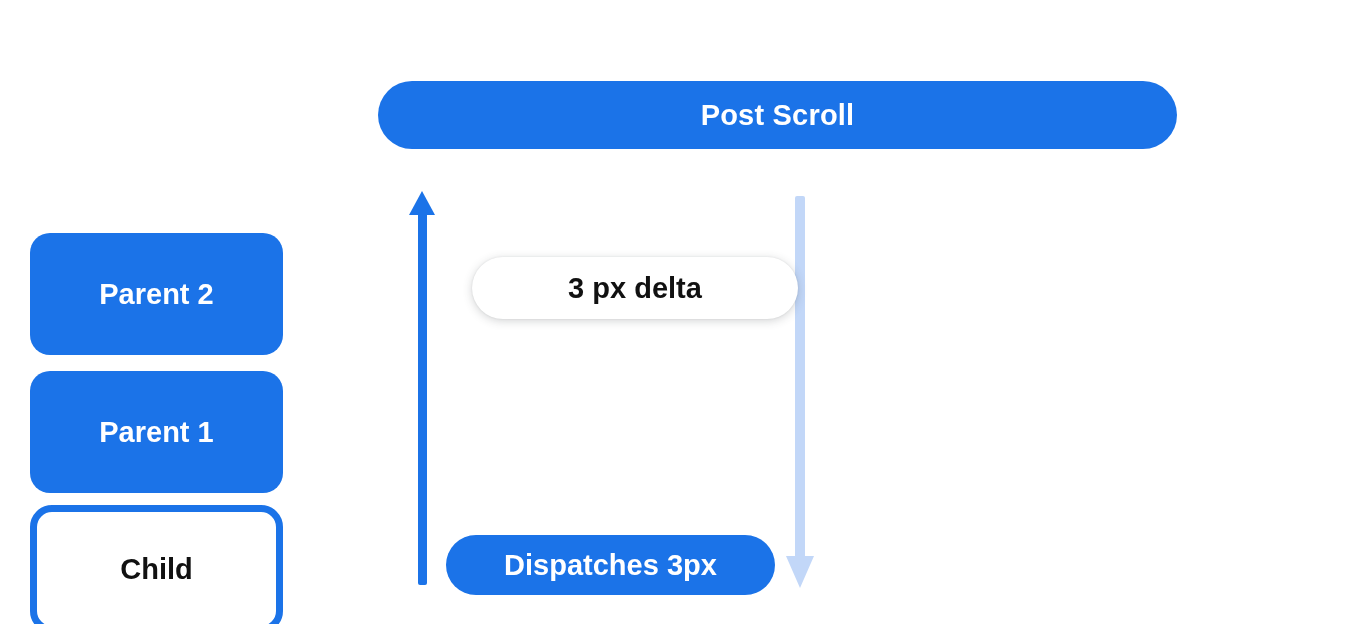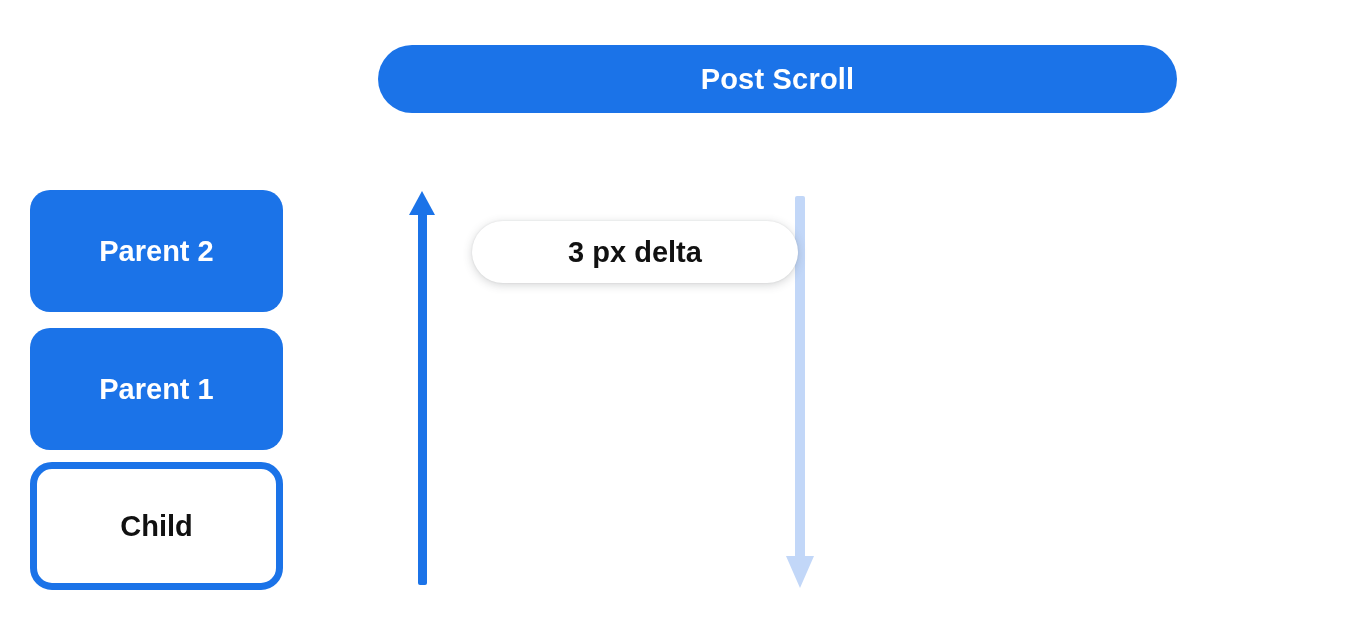--- a/index.html
+++ b/index.html
@@ -20,22 +20,22 @@
 
   
   .pill, .box {
     position: absolute;
     display: flex;
     align-items: center;
     justify-content: center;
     box-sizing: border-box;
     text-align: center;
   }
-  .pill { border-radius: 999px; }
-  .box  { border-radius: 20px; }
+  .pill { border-radius: 999px; margin-top: 36px; }
+  .box  { border-radius: 20px; margin-top: 43px; }
 
   .filled-blue {
     background: var(--primary-blue, #1b73e8);
     color: var(--text-on-blue, #ffffff);
   }
 
   
   .post-scroll {
     left: 378px; top: 45px;
     width: 799px; height: 68px;
@@ -124,14 +124,17 @@
   <div class="arrow-part up-arrow-head"></div>
   <div class="arrow-part up-arrow-shaft"></div>
 
   <div class="arrow-part down-arrow-shaft"></div>
   <div class="arrow-part down-arrow-head"></div>
 
   <div class="pill delta-pill">
     <span>3 px delta</span>
   </div>
 
+  <div class="pill filled-blue dispatch-pill">
+    <span>Dispatches 3px</span>
+  </div>
 
 </div>
 
 </body></html>

